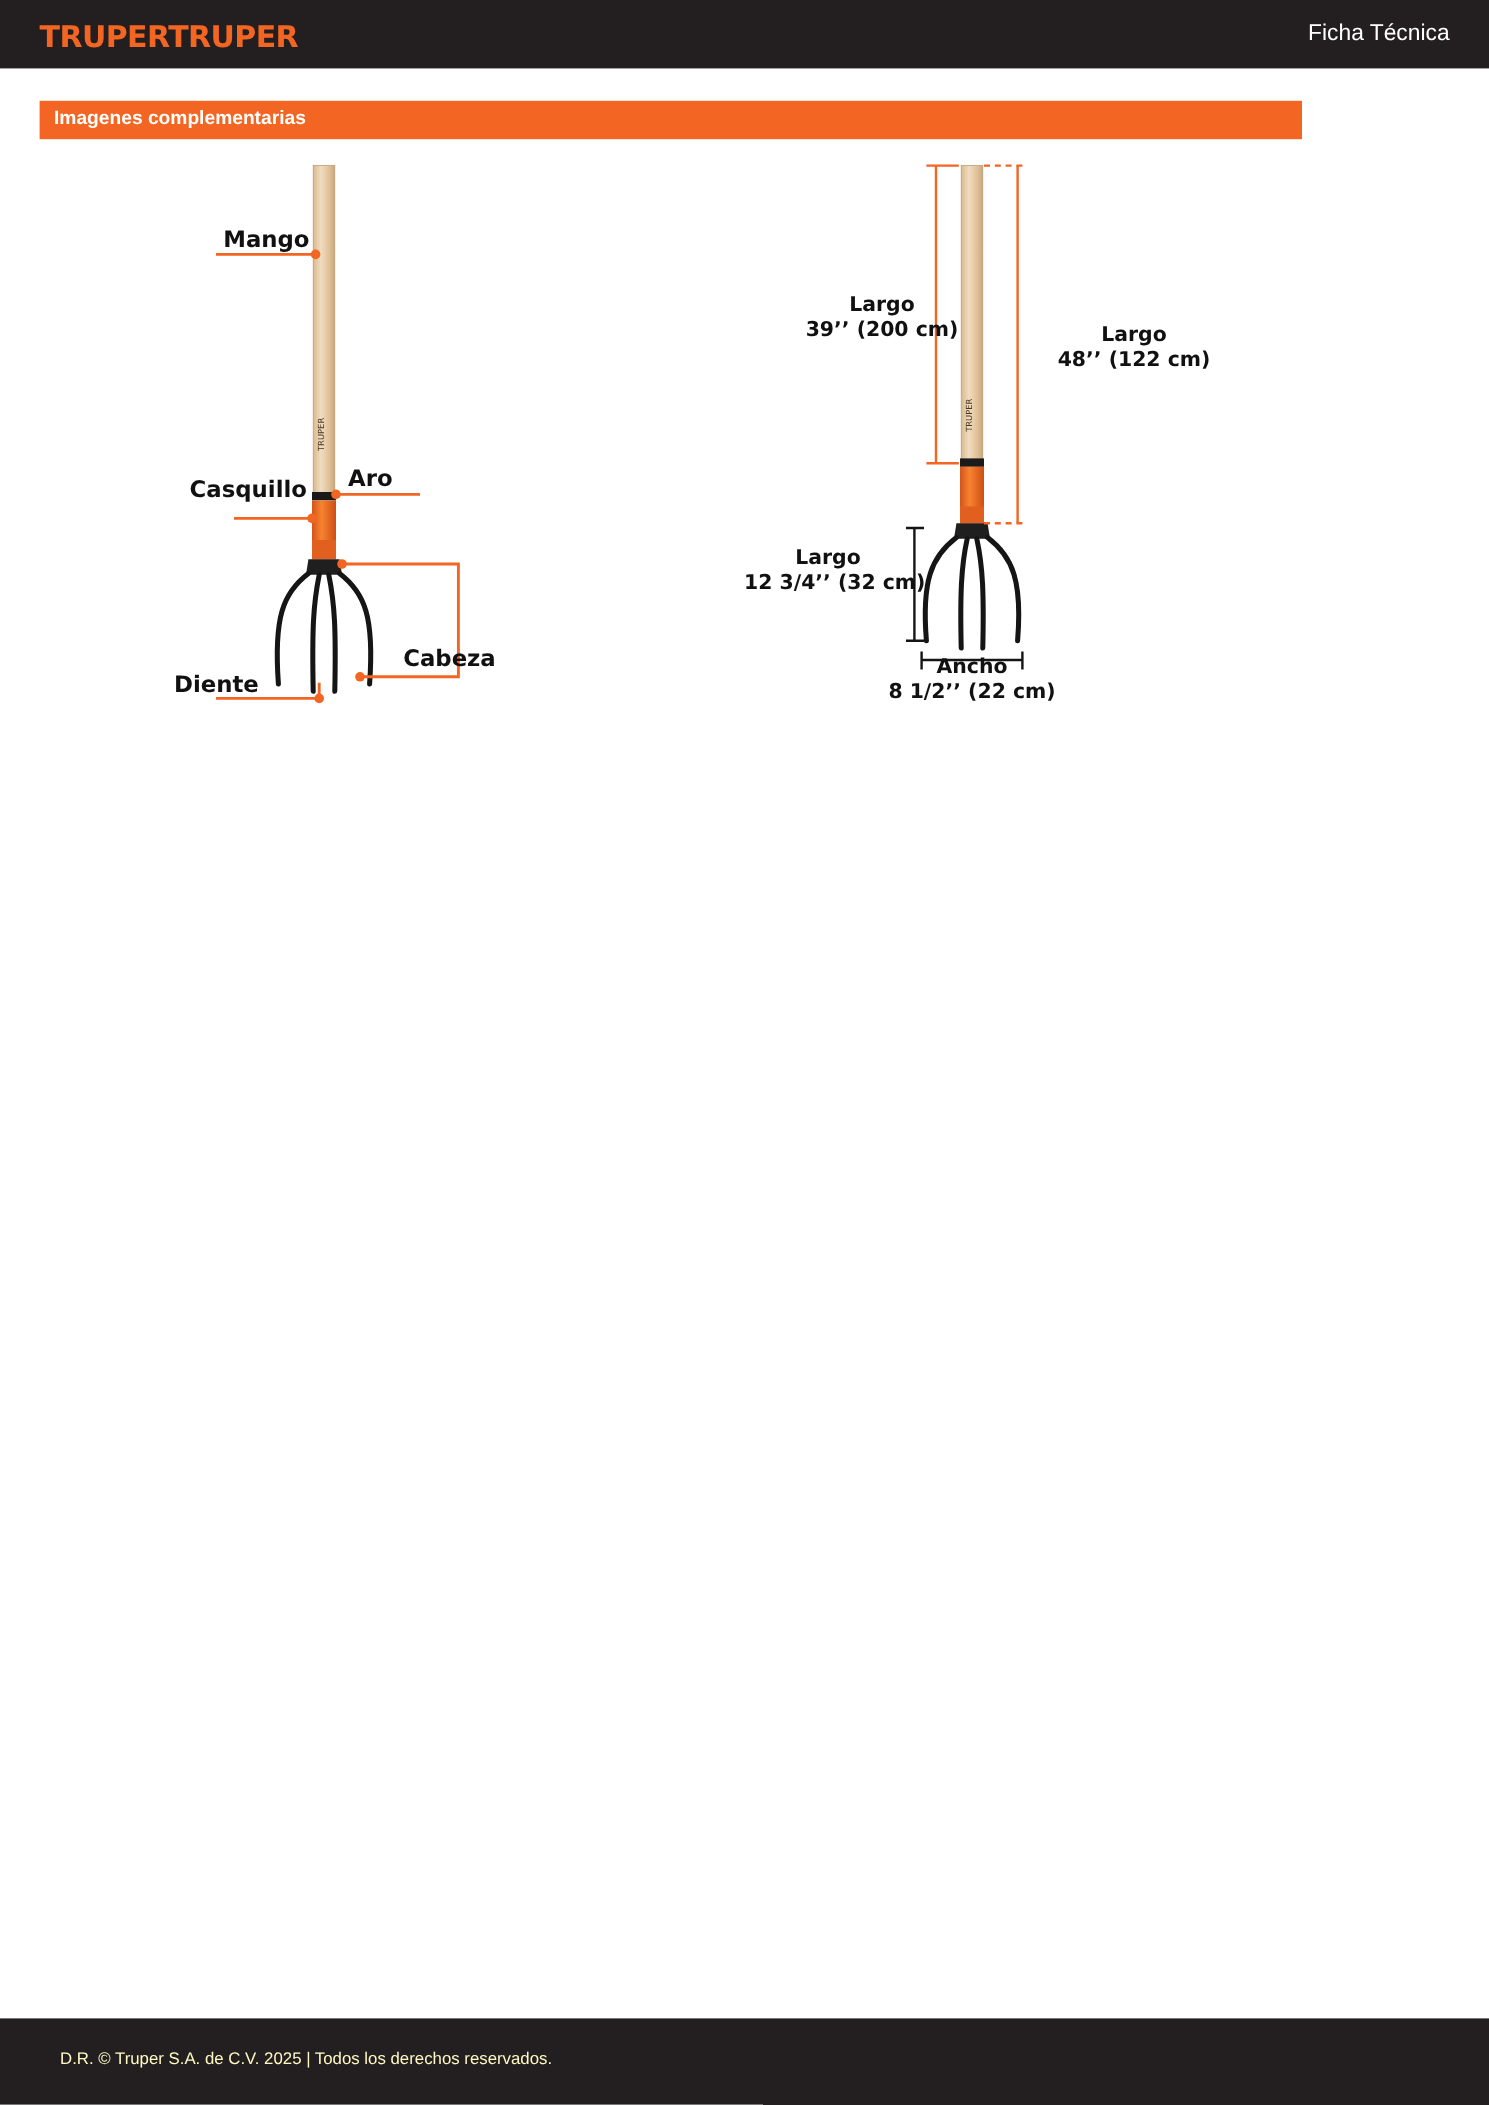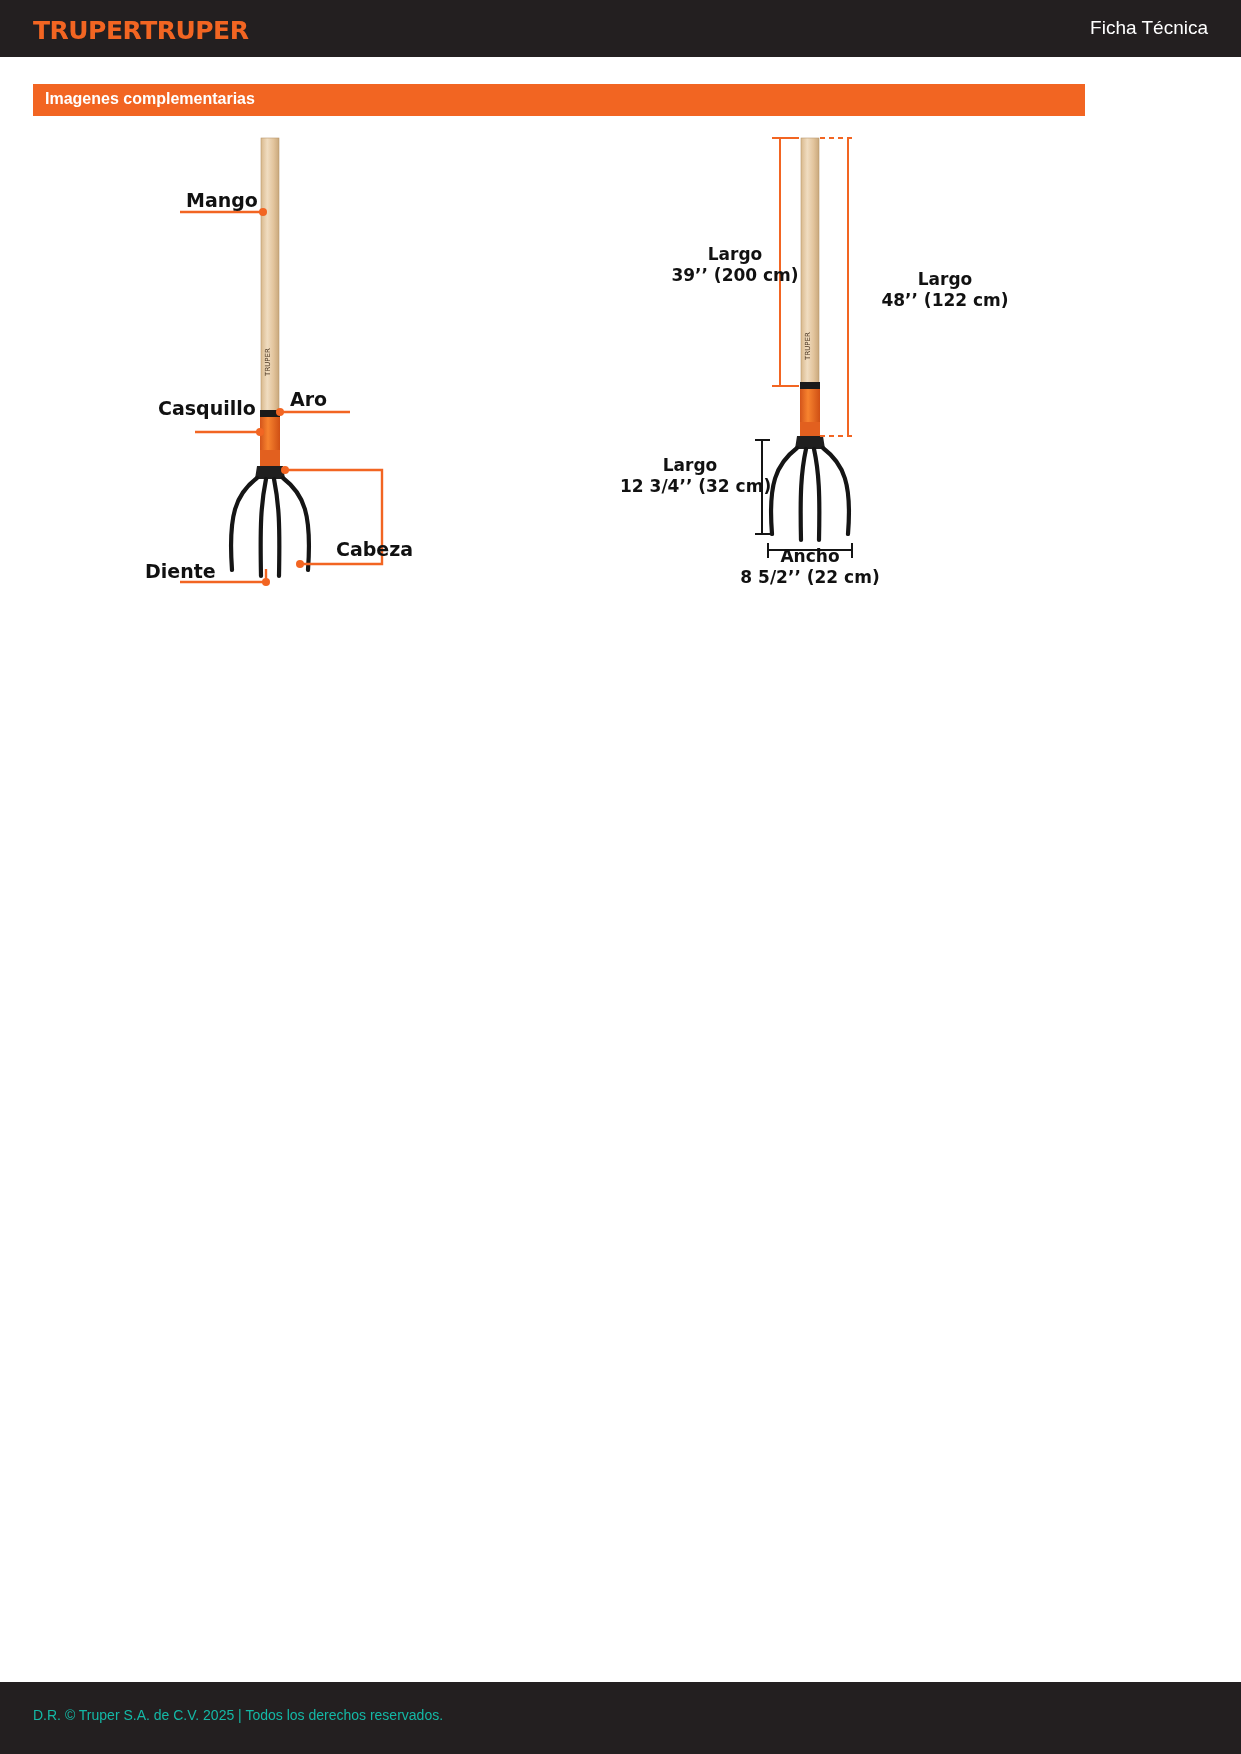--- a/index.html
+++ b/index.html
@@ -104,24 +104,24 @@
   .footer {
     position: absolute;
     left: 0;
     bottom: 0;
     width: 1241px;
     height: 72px;
     background: #231f20;
   }
   .footer-left {
     position: absolute;
-    left: 33px;
+    left: 50px;
     top: 25px;
     font-size: 14px;
-    color: #14b8a6;
+    color: #fef9c3;
   }
   .footer-right {
     position: absolute;
     right: 33px;
     top: 16px;
     width: 520px;
     text-align: right;
     font-size: 13.5px;
     color: #d8d8d8;
     line-height: 1.45;
@@ -260,21 +260,21 @@
 
     
     <div class="dim" style="left:-80px; top:341px; width:140px;">
       <span class="dim-title">Largo</span>
       <span class="dim-value">12 3/4’’ (32 cm)</span>
     </div>
 
     
     <div class="dim" style="left:30px; top:432px; width:160px;">
       <span class="dim-title">Ancho</span>
-      <span class="dim-value">8 5/2’’ (22 cm)</span>
+      <span class="dim-value">8 1/2’’ (22 cm)</span>
     </div>
   </div>
 
 </div>
 
 <div class="footer">
   <div class="footer-left">D.R. © Truper S.A. de C.V. 2025 | Todos los derechos reservados.</div>
 </div>
 
 </body></html>

